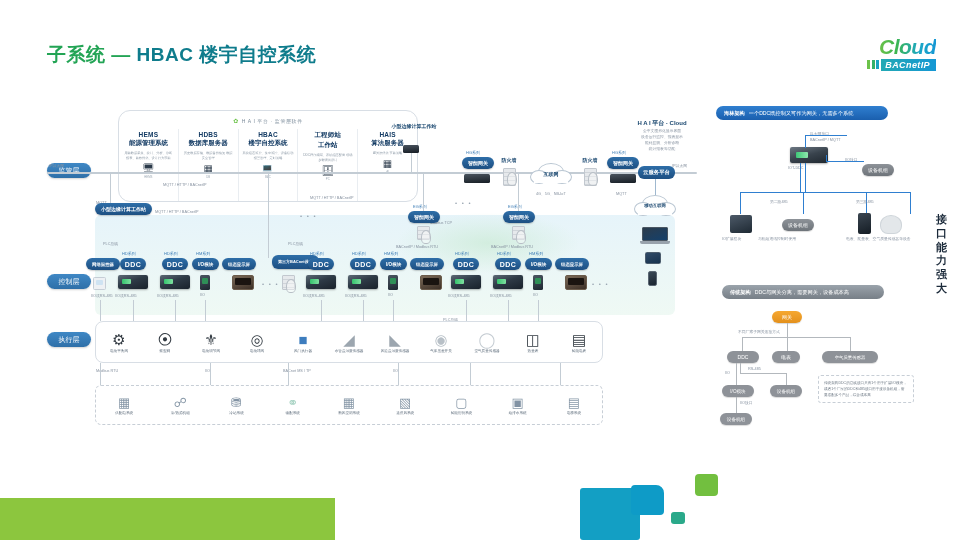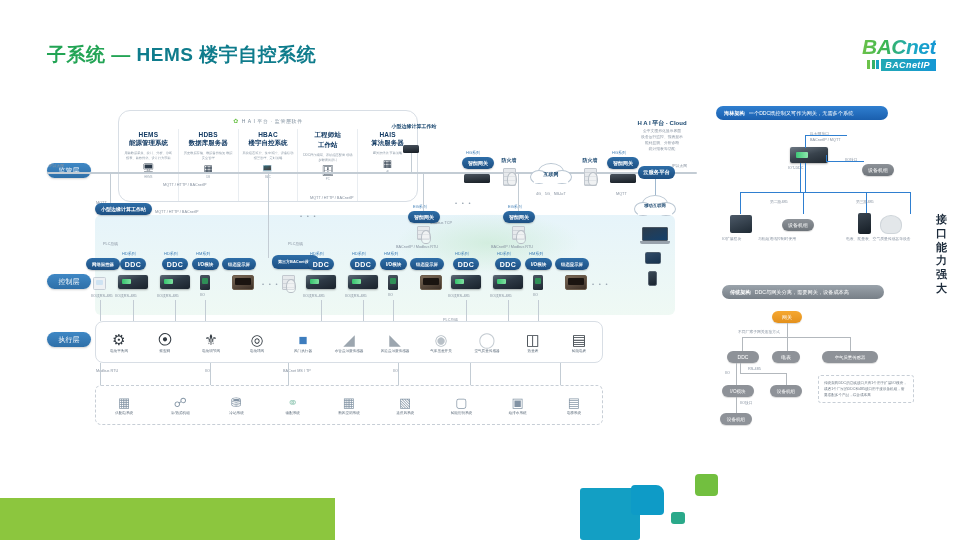--- a/index.html
+++ b/index.html
@@ -269,25 +269,25 @@
   }
   .tablet {
     position:absolute; width:16px; height:12px; border-radius:1.5px;
     background: linear-gradient(160deg,#2f4a66,#16324e); border:1px solid #4b5c6c;
   }
 </style>
 </head>
 <body>
 
 <div class="page-title">
-  <span class="t-green">子系统</span><span class="t-green"> — </span><span class="t-teal">HEMS 楼宇自控系统</span>
+  <span class="t-green">子系统</span><span class="t-green"> — </span><span class="t-teal">HBAC 楼宇自控系统</span>
 </div>
 
 <div class="logo">
-  <div class="logo-word">BACnet</div>
+  <div class="logo-word">Cloud</div>
   <div class="logo-sub">
     <span class="logo-bars">
         <i></i>
         <i></i>
         <i></i>
       </span>
     <span class="logo-ctrl">BACnetIP</span>
   </div>
 </div>
 

